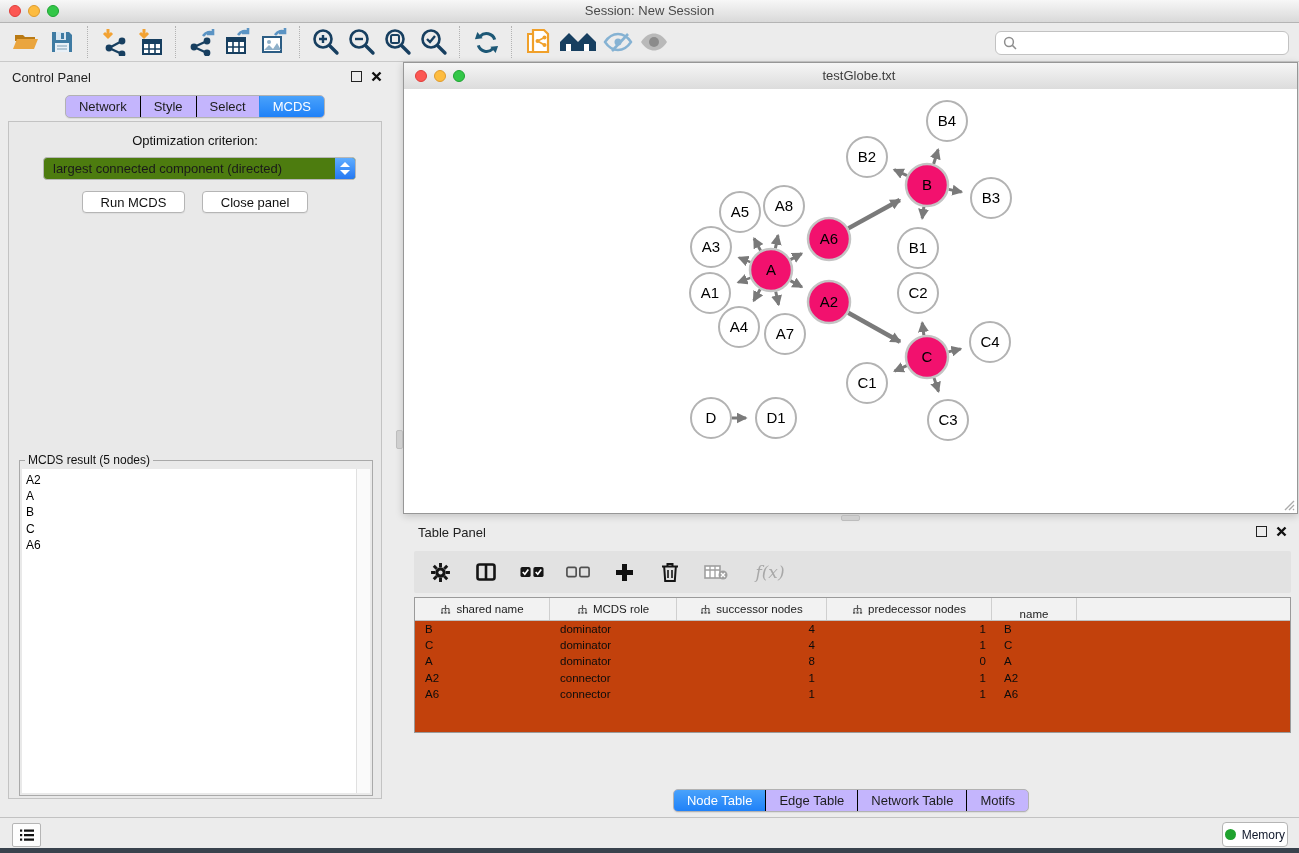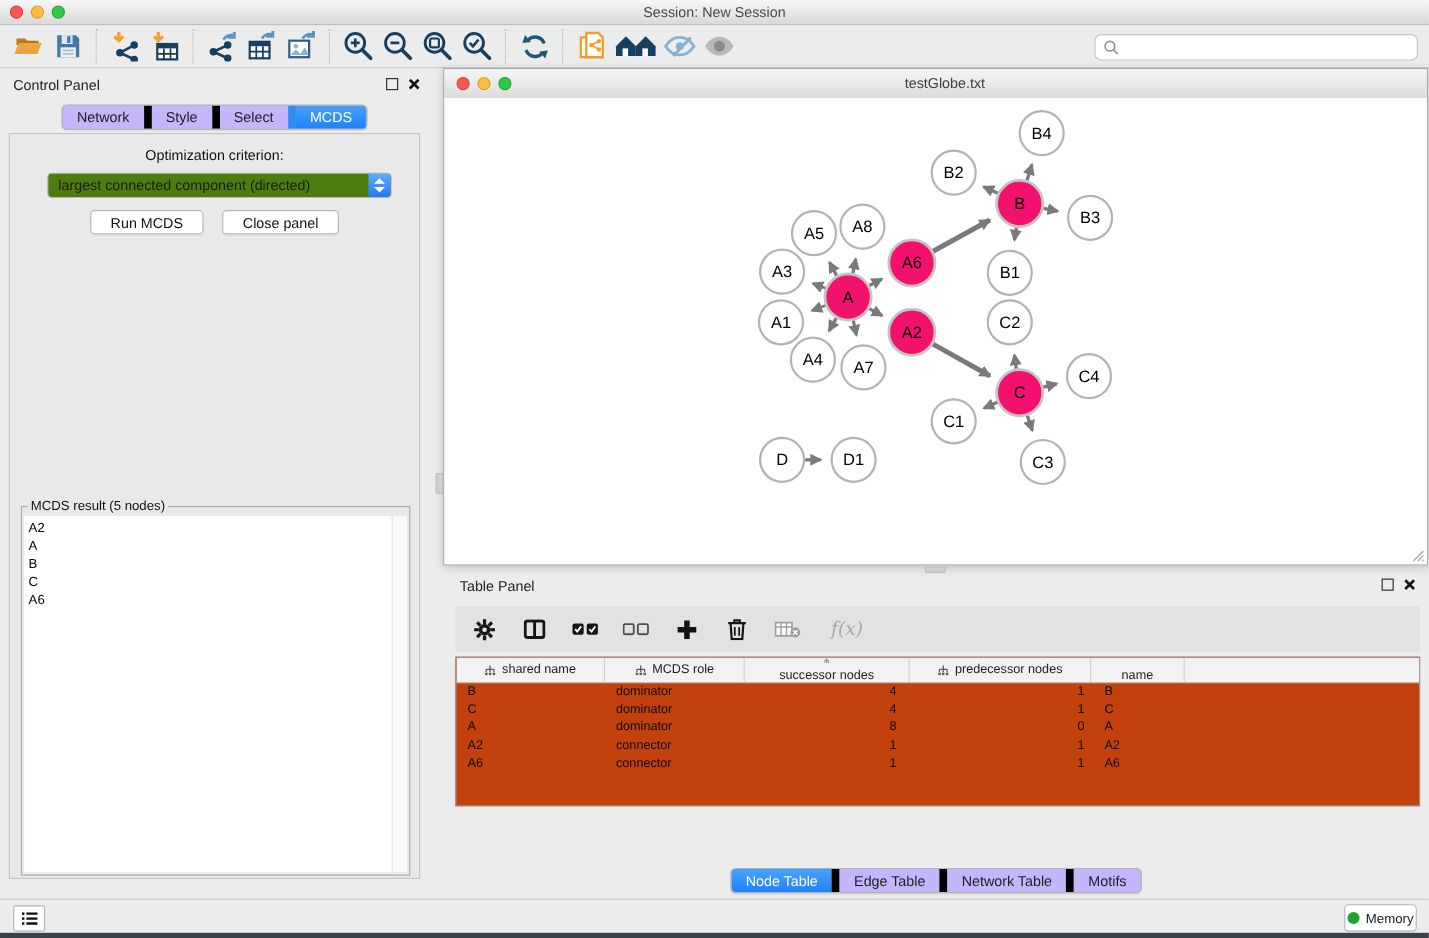--- a/index.html
+++ b/index.html
@@ -28,21 +28,21 @@
   .search-wrap svg{margin-left:7px;}
   .search-wrap input{border:none;outline:none;flex:1;height:18px;font-size:13px;background:transparent;margin-left:4px;}
 
   
   .cp-header{position:absolute;left:0;top:66px;width:390px;height:24px;}
   .panel-title{position:absolute;left:12px;top:4px;font-size:13px;color:#222;}
   .panel-btns{position:absolute;right:8px;top:5px;display:flex;gap:9px;align-items:center;}
   .float-btn{width:11px;height:11px;border:1.6px solid #222;box-sizing:border-box;background:transparent;}
   .seg{display:inline-flex;background:#c4b5fd;border:1px solid #b2b2b2;border-radius:5px;
        overflow:hidden;height:21px;box-shadow:0 1px 1px rgba(0,0,0,.07);}
-  .seg .tab{padding:0 13px;line-height:21px;font-size:13px;color:#1d1d1d;border-left:7px solid #000000;white-space:nowrap;}
+  .seg .tab{padding:0 13px;line-height:21px;font-size:13px;color:#1d1d1d;border-left:1px solid #000000;white-space:nowrap;}
   .seg .tab:first-child{border-left:none;}
   .seg .tab.active{background:linear-gradient(#49a2fb,#1f81f8);color:#fff;border-left-color:#2e8cf2;}
   .cp-tabs{position:absolute;left:0;top:95px;width:390px;text-align:center;}
   .cp-body{position:absolute;left:8px;top:121px;width:374px;height:678px;
     background:#e9e9e9;border:1px solid #c3c3c3;box-sizing:border-box;}
   .opt-label{position:absolute;left:0;width:100%;top:11px;text-align:center;font-size:13px;color:#111;}
   .dropdown{position:absolute;left:34px;top:35px;width:313px;height:23px;background:#4d7c0f;
     border:1px solid #b7b7b7;border-radius:4px;box-sizing:border-box;font-size:13px;}
   .dropdown .val{position:absolute;left:9px;top:3px;white-space:nowrap;}
   .stepper{position:absolute;right:0px;top:0px;bottom:0px;width:20px;
@@ -84,21 +84,21 @@
     background:#e2e2e2;border-radius:2px;display:flex;align-items:center;gap:22px;padding-left:14px;box-sizing:border-box;}
   .ticon{display:flex;align-items:center;justify-content:center;width:24px;height:24px;}
   .fx{font-family:"DejaVu Serif",serif;font-style:italic;font-size:17px;color:#a8a8a8;}
 
   .ntable{position:absolute;left:414px;top:597px;width:877px;height:136px;
     background:#c2410c;border:1px solid #9a9a9a;box-sizing:border-box;overflow:hidden;}
   .thead{display:flex;height:22px;background:#f2f2f2;border-bottom:1px solid #bfbfbf;}
   .th{display:flex;align-items:center;justify-content:center;gap:5px;font-size:11.5px;color:#1c1c1c;
       border-right:1px solid #cfcfcf;box-sizing:border-box;height:22px;}
   .th:last-child{border-right:none;}
-  .c0{width:135px;} .c1{width:127px;} .c2{width:150px;flex-direction:column;} .c3{width:165px;} .c4{width:85px;align-items:flex-end;} .cf{flex:1;}
+  .c0{width:135px;} .c1{width:127px;} .c2{width:150px;} .c3{width:165px;} .c4{width:85px;align-items:flex-end;} .cf{flex:1;}
   .trow{display:flex;height:16.2px;font-size:11.5px;color:#0c0c0c;align-items:center;}
   .trow .cell{box-sizing:border-box;white-space:nowrap;overflow:hidden;}
   .trow .c0{padding-left:10px;} .trow .c1{padding-left:10px;}
   .trow .c2{text-align:right;padding-right:12px;} .trow .c3{text-align:right;padding-right:6px;}
   .trow .c4{padding-left:12px;}
   .tp-tabs{position:absolute;left:403px;top:789px;width:896px;text-align:center;}
 
   
   .statusbar{position:absolute;left:0;top:817px;width:1299px;height:31px;
     background:#ececec;border-top:1px solid #c2c2c2;}

